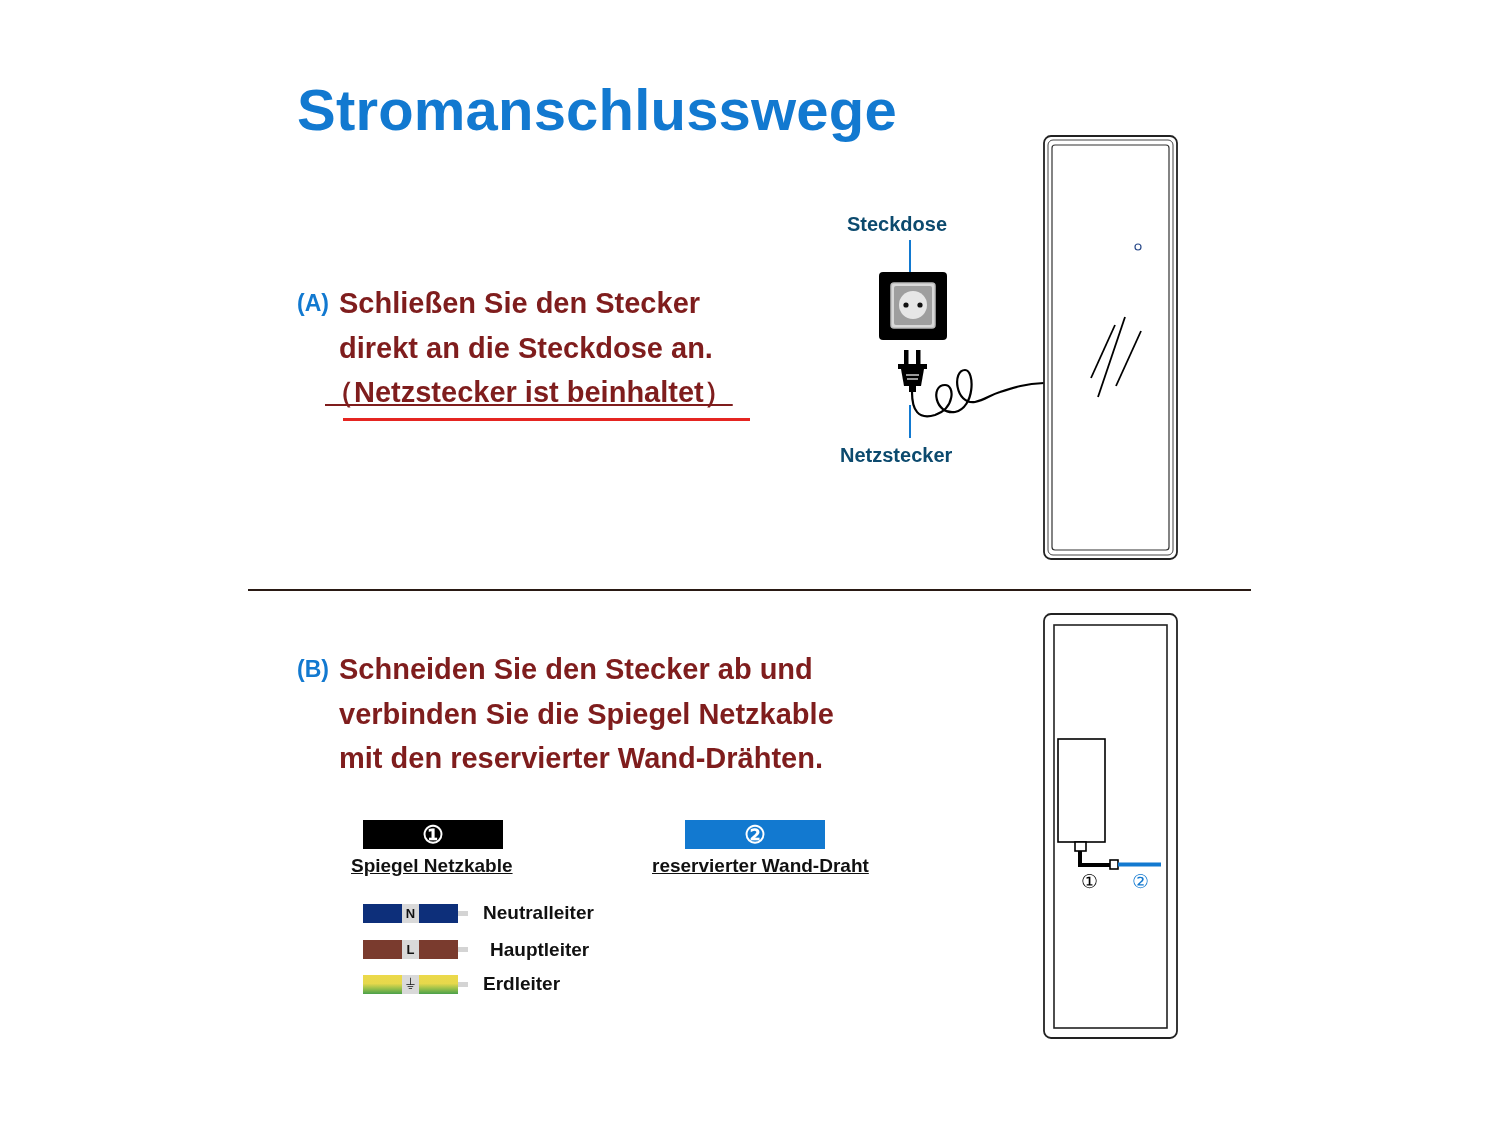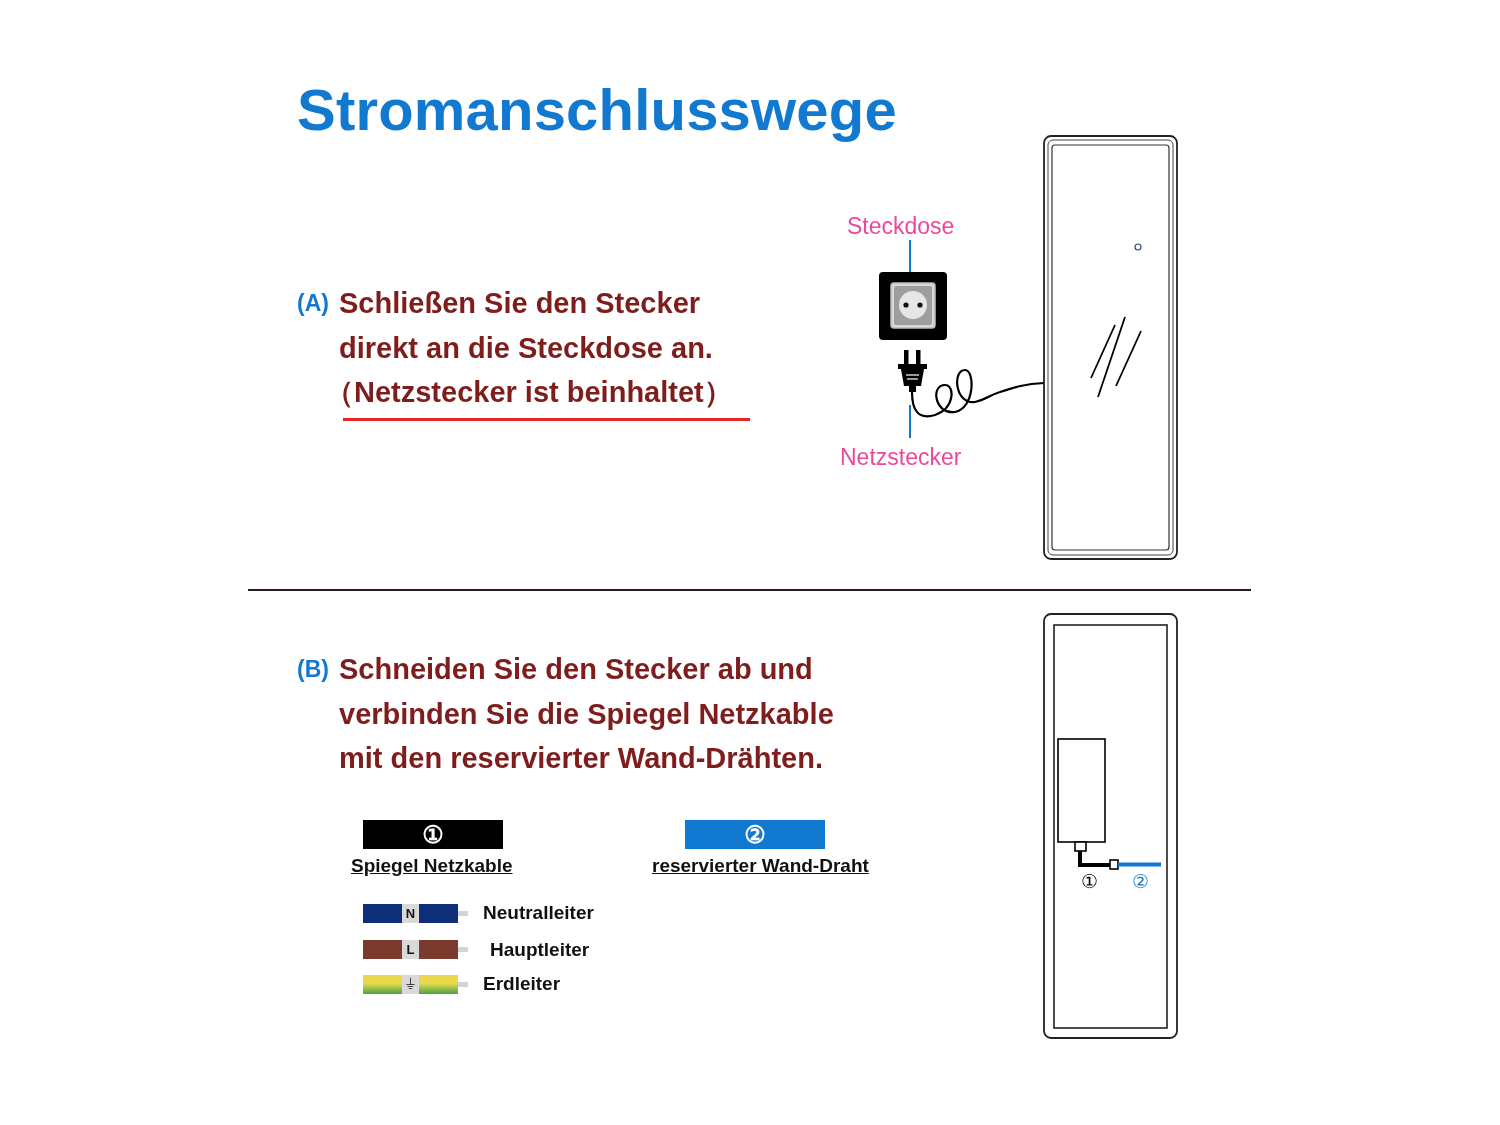--- a/index.html
+++ b/index.html
@@ -2,40 +2,40 @@
 <html><head>
 <meta charset="utf-8">
 <style>
   html, body { margin:0; padding:0; background:#ffffff; }
   body { width:1500px; height:1125px; position:relative; overflow:hidden; font-family:"Liberation Sans", sans-serif; }
   .abs { position:absolute; }
   .title { left:297px; top:76px; font-size:58px; font-weight:bold; color:#1279d0; letter-spacing:0.2px; white-space:nowrap; }
   .sec-label { font-size:23px; font-weight:bold; color:#1279d0; }
   .sec-text { font-size:29px; font-weight:bold; color:#7f1d1d; line-height:44.5px; white-space:nowrap; }
   .red-underline { left:343px; top:418px; width:407px; height:3px; background:#e52521; }
-  .blue-label { font-size:23px; font-weight:normal; color:#ec4899; white-space:nowrap; }
+  .blue-label { font-size:20px; font-weight:bold; color:#0c4a6e; white-space:nowrap; }
   .divider { left:248px; top:589px; width:1003px; height:2px; background:#2a1a14; }
   .wire-box { height:29px; display:flex; align-items:center; justify-content:center; font-size:24px; font-weight:bold; }
   .wire-caption { font-size:19px; font-weight:bold; color:#111; white-space:nowrap;text-decoration:underline; }
   .cond { height:19px; width:95px; display:flex; align-items:center; justify-content:center; }
   .cond .tag { width:17px; height:19px; background:#d9d9d9; color:#111; font-size:13px; font-weight:bold; display:flex; align-items:center; justify-content:center; }
   .cond-tip { width:10px; height:5px; background:#d4d4d4; }
   .cond-label { font-size:19px; font-weight:bold; color:#111; white-space:nowrap; }
   svg { position:absolute; overflow:visible; }
 </style>
 </head>
 <body>
 
 <div class="abs title">Stromanschlusswege</div>
 
 <div class="abs sec-label" style="left:297px; top:290px;">(A)</div>
 <div class="abs sec-text" style="left:339px; top:281px;">
   <div>Schließen Sie den Stecker</div>
   <div>direkt an die Steckdose an.</div>
-  <div style="margin-left:-14px;">（Netzstecker ist beinhaltet）</div>
+  <div style="margin-left:-14px;text-decoration:underline;">（Netzstecker ist beinhaltet）</div>
 </div>
 <div class="abs red-underline"></div>
 
 <div class="abs blue-label" style="left:847px; top:213px;">Steckdose</div>
 <div class="abs blue-label" style="left:840px; top:444px;">Netzstecker</div>
 
 <svg style="left:0; top:0;" width="1500" height="600">
 
   <line x1="910" y1="240" x2="910" y2="272" stroke="#1279d0" stroke-width="2"></line>
   <line x1="910" y1="405" x2="910" y2="438" stroke="#1279d0" stroke-width="2"></line>

